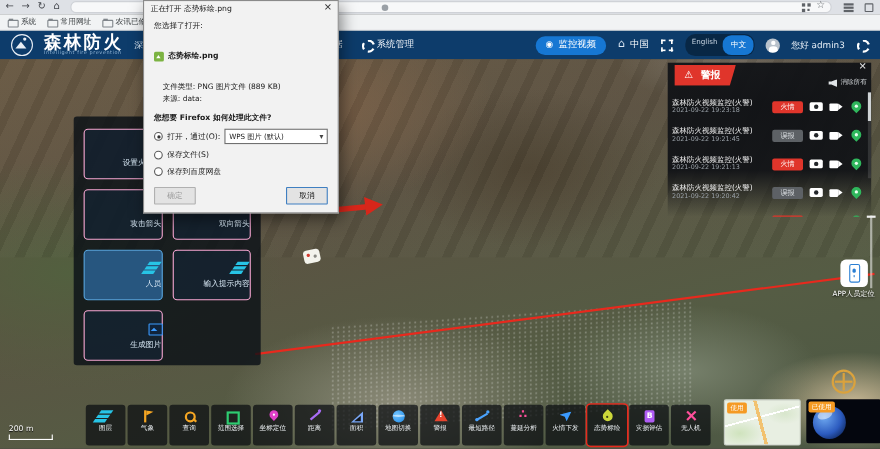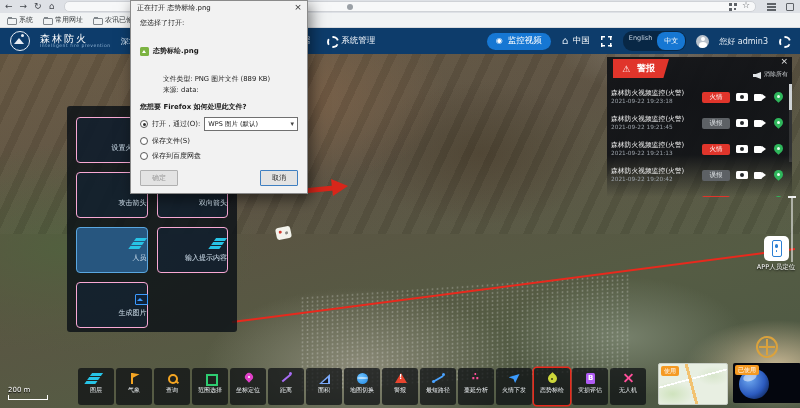--- a/index.html
+++ b/index.html
@@ -87,21 +87,21 @@
   .fold::before{content:"";position:absolute;left:0;top:2px;width:8px;height:5px;border:1px solid #80868b;border-radius:1px}
   .fold::after{content:"";position:absolute;left:1px;top:0.5px;width:4px;height:2px;background:#80868b}
   .siteic{width:7px;height:7px;border-radius:50%;background:#2f7fe0}
 
   
   .navbar{position:absolute;left:0;top:28px;width:800px;height:26px;background:#0d3c6b;display:flex;align-items:center;gap:10px;padding:0 10px;box-sizing:border-box;color:#fff}
   .logo{position:relative;width:18px;height:18px;border:1.5px solid #e8eef5;border-radius:50%;flex:none}
   .logo::before{content:"";position:absolute;left:3px;top:6px;border-left:5px solid transparent;border-right:5px solid transparent;border-bottom:6px solid #e8eef5}
   .logo::after{content:"";position:absolute;left:10px;top:2px;width:3px;height:3px;border-radius:50%;background:#e8eef5}
   .brand{display:flex;flex-direction:column;line-height:1.1}
-  .brand-cn{font-size:10px;font-weight:normal;letter-spacing:2px}
+  .brand-cn{font-size:16px;font-weight:bold;letter-spacing:2px}
   .brand-en{font-size:4.5px;color:#8fb3d4;letter-spacing:.5px}
   .region{font-size:8px;color:#d7e5f2}
   .menu{display:flex;gap:16px;margin-left:10px}
   .menu-item{display:flex;align-items:center;gap:3px;font-size:8.5px;color:#eef3f9;white-space:nowrap}
   .menu-item .ic{width:12px;height:12px}
   .vbtn{display:flex;align-items:center;gap:3px;background:#1677d3;border-radius:10px;padding:2.5px 9px;font-size:8.5px;white-space:nowrap}
   .country{display:flex;align-items:center;gap:2px;font-size:8.5px;white-space:nowrap}
   .langs{display:flex;background:rgba(0,0,0,.35);border-radius:9px;padding:1px}
   .lang-en{font-size:6.5px;color:#c6d4e2;padding:1.5px 5px}
   .lang-zh{font-size:7px;color:#fff;background:#1677d3;border-radius:8px;padding:4px 7px}
@@ -195,21 +195,21 @@
   .d-title{height:13px;display:flex;align-items:center;padding:0 2px 0 6px}
   .d-title .t{flex:1;font-size:7px}
   .d-x{width:14px;text-align:center;color:#333;font-size:9px;line-height:13px}
   .d-body{padding:2px 9px 7px}
   .d-line{margin:2px 0 3px}
   .d-file{display:flex;align-items:center;gap:4px;margin:18px 0}
   .pngic{position:relative;width:9px;height:9px;flex:none}
   .pngic::before{content:"";position:absolute;left:0;top:0;width:9px;height:9px;background:#7cb342;border-radius:1.5px}
   .pngic::after{content:"";position:absolute;left:2px;top:3.5px;border-left:2.5px solid transparent;border-right:2.5px solid transparent;border-bottom:3px solid #fff}
   .d-fname{font-weight:bold;font-size:7px}
-  .d-meta{margin-left:23px;line-height:1.55;font-size:6.8px}
+  .d-meta{margin-left:8px;line-height:1.55;font-size:6.8px}
   .d-q{margin-top:7px;font-weight:bold}
   .opt{display:flex;align-items:center;gap:4px;margin-top:5px}
   .radio{width:6px;height:6px;border:1px solid #5a5a5a;border-radius:50%;background:#fff;flex:none}
   .radio.checked{position:relative}
   .radio.checked::after{content:"";position:absolute;left:1.5px;top:1.5px;width:3px;height:3px;background:#2f2f2f;border-radius:50%}
   .chk{width:6px;height:6px;border:1px solid #5a5a5a;background:#fff;flex:none}
   .dd{flex:1;height:12px;background:#fff;border:1px solid #707070;display:flex;align-items:center;padding:0 3px;font-size:6.5px}
   .dd .caret{margin-left:auto;color:#444;font-size:7px}
   .d-remember{color:#3c3c3c}
   .d-btns{display:flex;justify-content:space-between;gap:7px;margin-top:9px}

